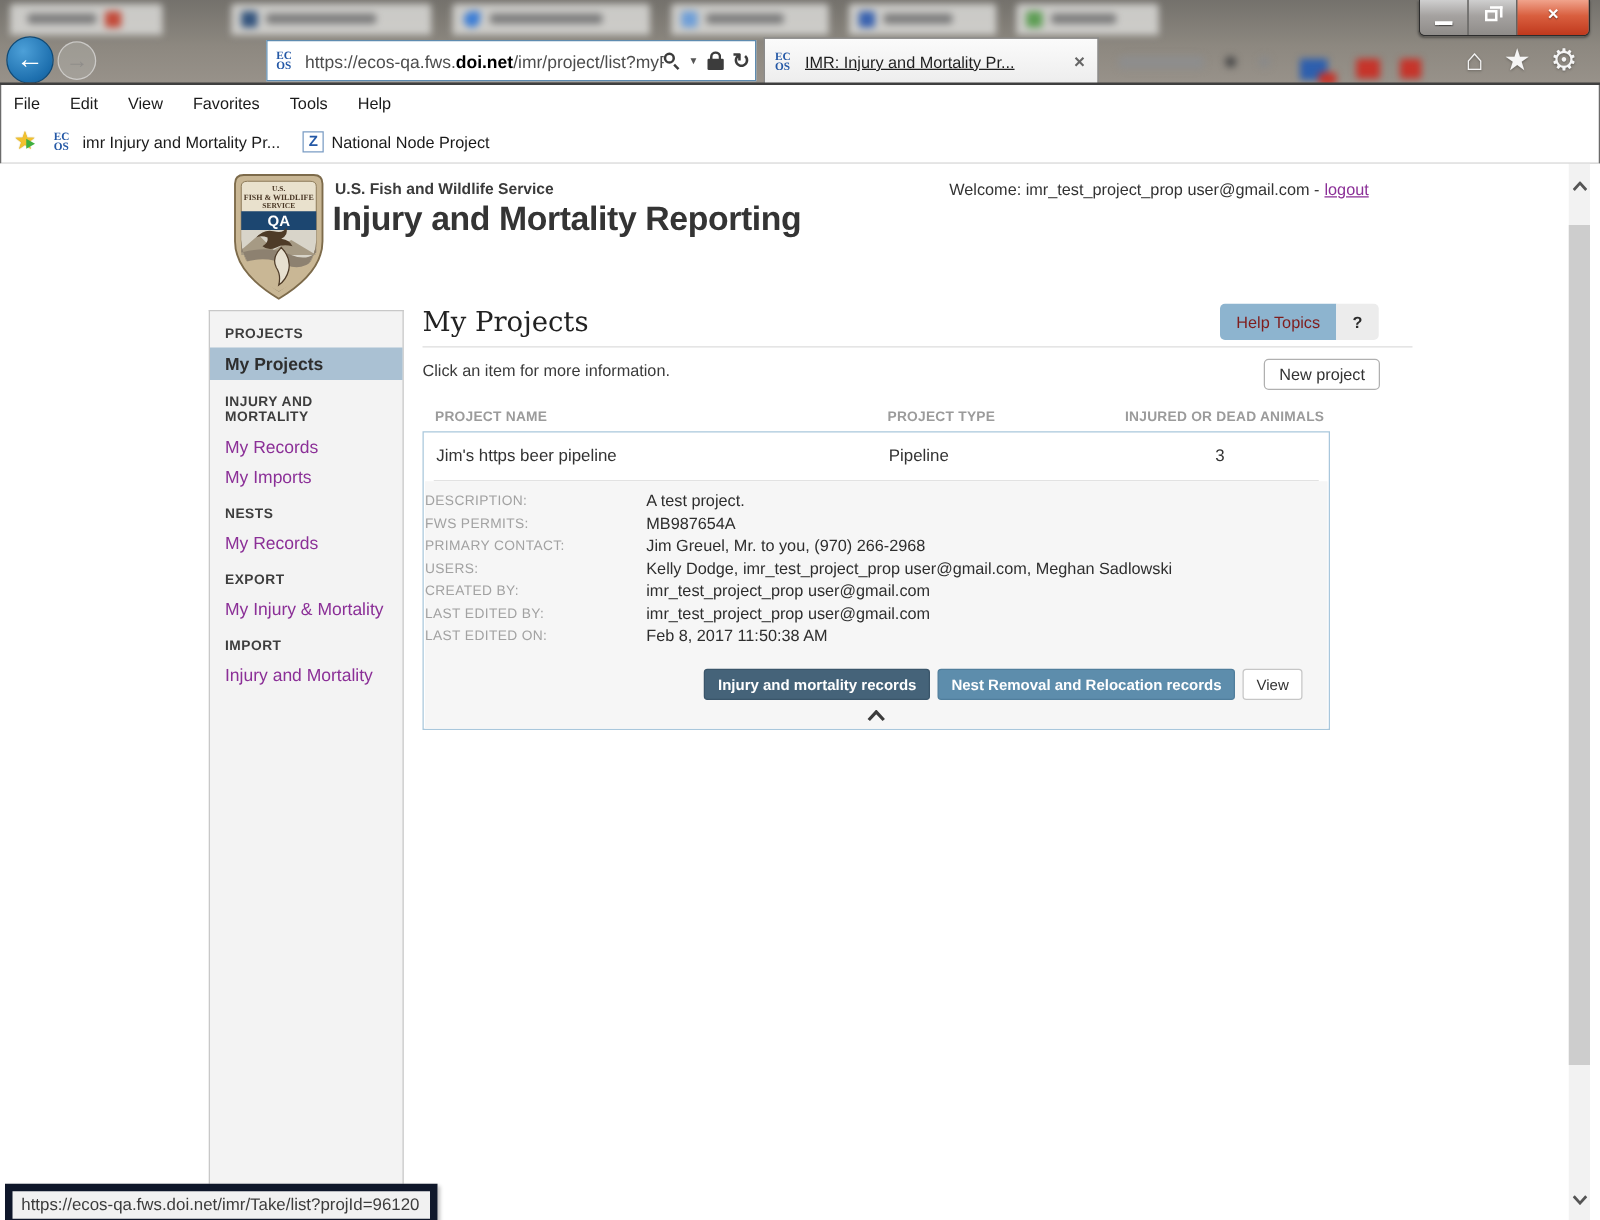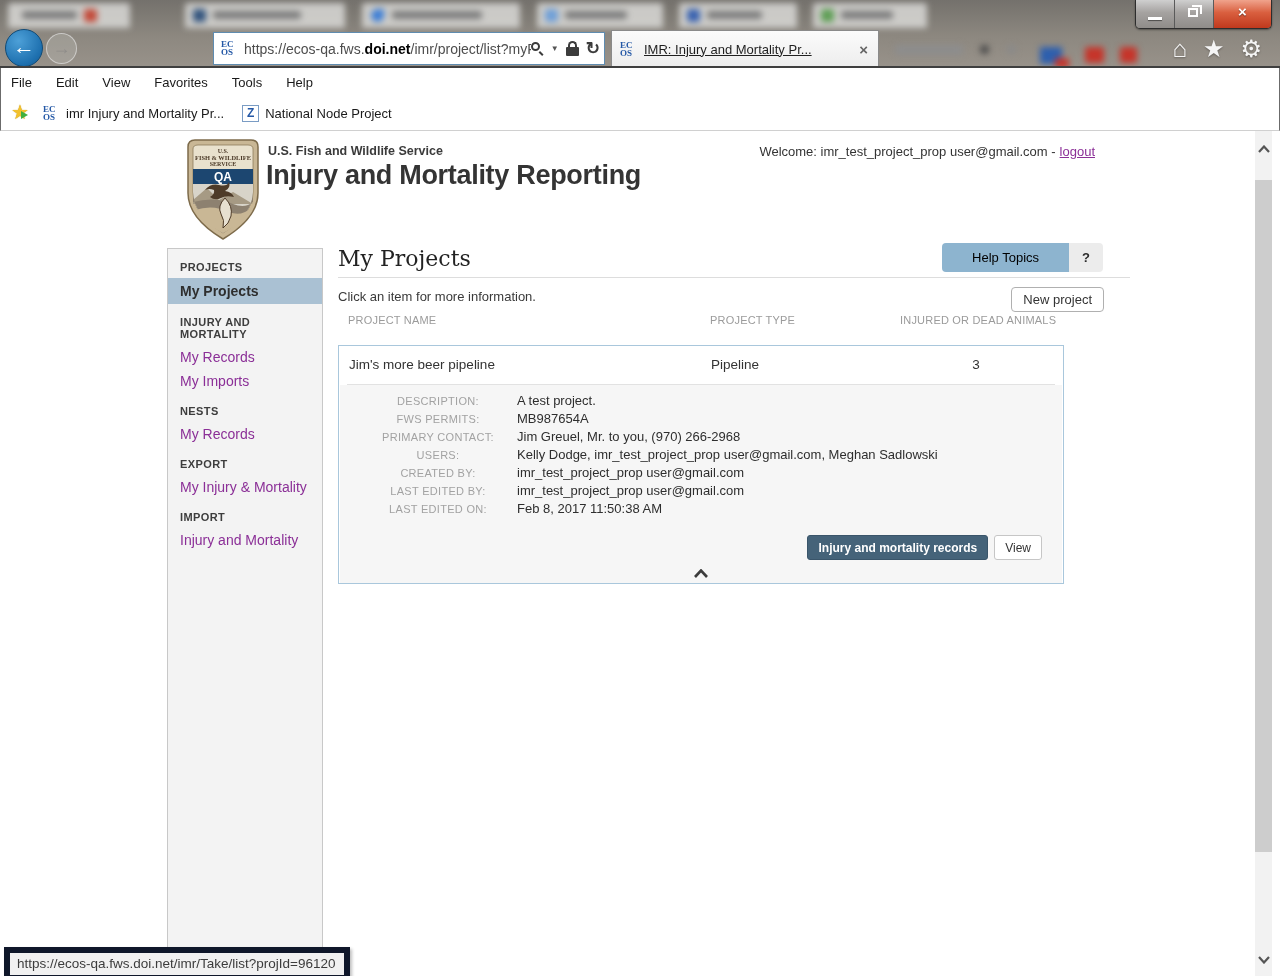--- a/index.html
+++ b/index.html
@@ -107,38 +107,38 @@
              background:#f3f3f3; border:1px solid #c8c8c8; border-bottom:none; padding-top:12px; }
   .side-header { font-size:11px; font-weight:bold; color:#3d3d3d; letter-spacing:.4px; padding:0 12px; margin-bottom:5px; }
   .side-link { font-size:14px; color:#8b2f97; padding:4px 12px; cursor:pointer; }
   .side-link.selected { background:#aac1d3; color:#2e2e2e; font-weight:bold; padding:5px 12px; }
   .side-gap { height:12px; }
 
   
   #main-title { position:absolute; left:338px; top:115px; font-family:"DejaVu Serif", serif;
                 font-size:22px; color:#222; }
   #help-group { position:absolute; right:152px; top:112px; display:flex; cursor:pointer; }
-  #help-topics { background:#8db4cf; color:#000000; font-size:13px; padding:7px 30px; border-radius:4px 0 0 4px; }
+  #help-topics { background:#8db4cf; color:#7f1d1d; font-size:13px; padding:7px 13px; border-radius:4px 0 0 4px; }
   #help-q { background:#ececec; color:#2b2b2b; font-size:13px; font-weight:bold; padding:7px 13px; border-radius:0 4px 4px 0; }
   #title-divider { position:absolute; left:338px; top:146px; width:792px; height:1px; background:#ddd; }
   #hint { position:absolute; left:338px; top:158px; font-size:13px; color:#3a3a3a; }
   #new-project { position:absolute; right:151px; top:156px; background:#fff; border:1px solid #b0b0b0;
                  border-radius:4px; font-size:13px; color:#333; padding:4px 11px; cursor:pointer; }
 
-  .tbl-header { position:absolute; top:183px; font-size:11px; font-weight:normal; color:#9b9b9b; letter-spacing:.2px; }
+  .tbl-header { position:absolute; top:197px; font-size:11px; font-weight:bold; color:#9b9b9b; letter-spacing:.2px; }
 
   #panel { position:absolute; left:338px; top:214px; width:726px; height:239px;
            border:1px solid #a9c7dc; background:#fff; }
   .row-name    { position:absolute; left:10px;  top:11px; font-size:13.5px; color:#333; }
   .row-type    { position:absolute; left:372px; top:11px; font-size:13.5px; color:#333; }
   .row-animals { position:absolute; left:562px; top:11px; width:150px; text-align:center; font-size:13.5px; color:#333; }
   .row-sep { position:absolute; left:8px; right:8px; top:38px; height:1px; background:#e2e2e2; }
   #panel-details { position:absolute; left:1px; right:1px; top:39px; bottom:0; background:#f6f6f6; padding-top:8px; }
   .detail-row { height:18px; display:flex; }
-  .detail-label { width:177px; padding-left:19px; font-size:11px; color:#a2a2a2; letter-spacing:.3px; line-height:17px;text-align:center; }
+  .detail-label { width:177px; font-size:11px; color:#a2a2a2; letter-spacing:.3px; line-height:17px; }
   .detail-value { font-size:13px; color:#2e2e2e; line-height:16px; }
   #panel-buttons { position:absolute; right:21px; top:189px; display:flex; gap:6px; }
   .pbtn { height:25px; border-radius:3px; font-size:12px; font-weight:bold; color:#fff; padding:5px 10px; cursor:pointer; border:1px solid transparent; }
   .pbtn.dark { background:#456379; border-color:#3a556a; }
   .pbtn.blue { background:#5d8dac; border-color:#507e9c; }
   .pbtn.white { background:#fff; border:1px solid #c6c6c6; color:#333; font-weight:normal; }
   #collapse-chevron { position:absolute; left:0; right:0; top:218px; text-align:center; cursor:pointer; }
 
   
   #status-tip { position:absolute; left:4px; top:947px; z-index:20; background:#f1f1f1;
@@ -320,21 +320,21 @@
     </div>
     <div id="title-divider"></div>
     <div id="hint">Click an item for more information.</div>
     <button id="new-project">New project</button>
 
     <div class="tbl-header" style="left:348px;">PROJECT NAME</div>
     <div class="tbl-header" style="left:710px;">PROJECT TYPE</div>
     <div class="tbl-header" style="left:900px;">INJURED OR DEAD ANIMALS</div>
 
     <div id="panel">
-      <div class="row-name">Jim's more beer pipeline</div>
+      <div class="row-name">Jim's https beer pipeline</div>
       <div class="row-type">Pipeline</div>
       <div class="row-animals">3</div>
       <div class="row-sep"></div>
 
       <div id="panel-details">
         <div class="detail-row">
           <span class="detail-label">DESCRIPTION:</span>
           <span class="detail-value">A test project.</span>
         </div>
         <div class="detail-row">
@@ -358,20 +358,21 @@
           <span class="detail-value">imr_test_project_prop user@gmail.com</span>
         </div>
         <div class="detail-row">
           <span class="detail-label">LAST EDITED ON:</span>
           <span class="detail-value">Feb 8, 2017 11:50:38 AM</span>
         </div>
       </div>
 
       <div id="panel-buttons">
         <button class="pbtn dark">Injury and mortality records</button>
+        <button class="pbtn blue">Nest Removal and Relocation records</button>
         <button class="pbtn white">View</button>
       </div>
 
       <div id="collapse-chevron">
         <svg width="16" height="9" viewBox="0 0 16 9">
             <polyline points="2,8 8,1.5 14,8" fill="none" stroke="#3c3c3c" stroke-width="2.6"></polyline>
           </svg>
       </div>
     </div>
   </div>

